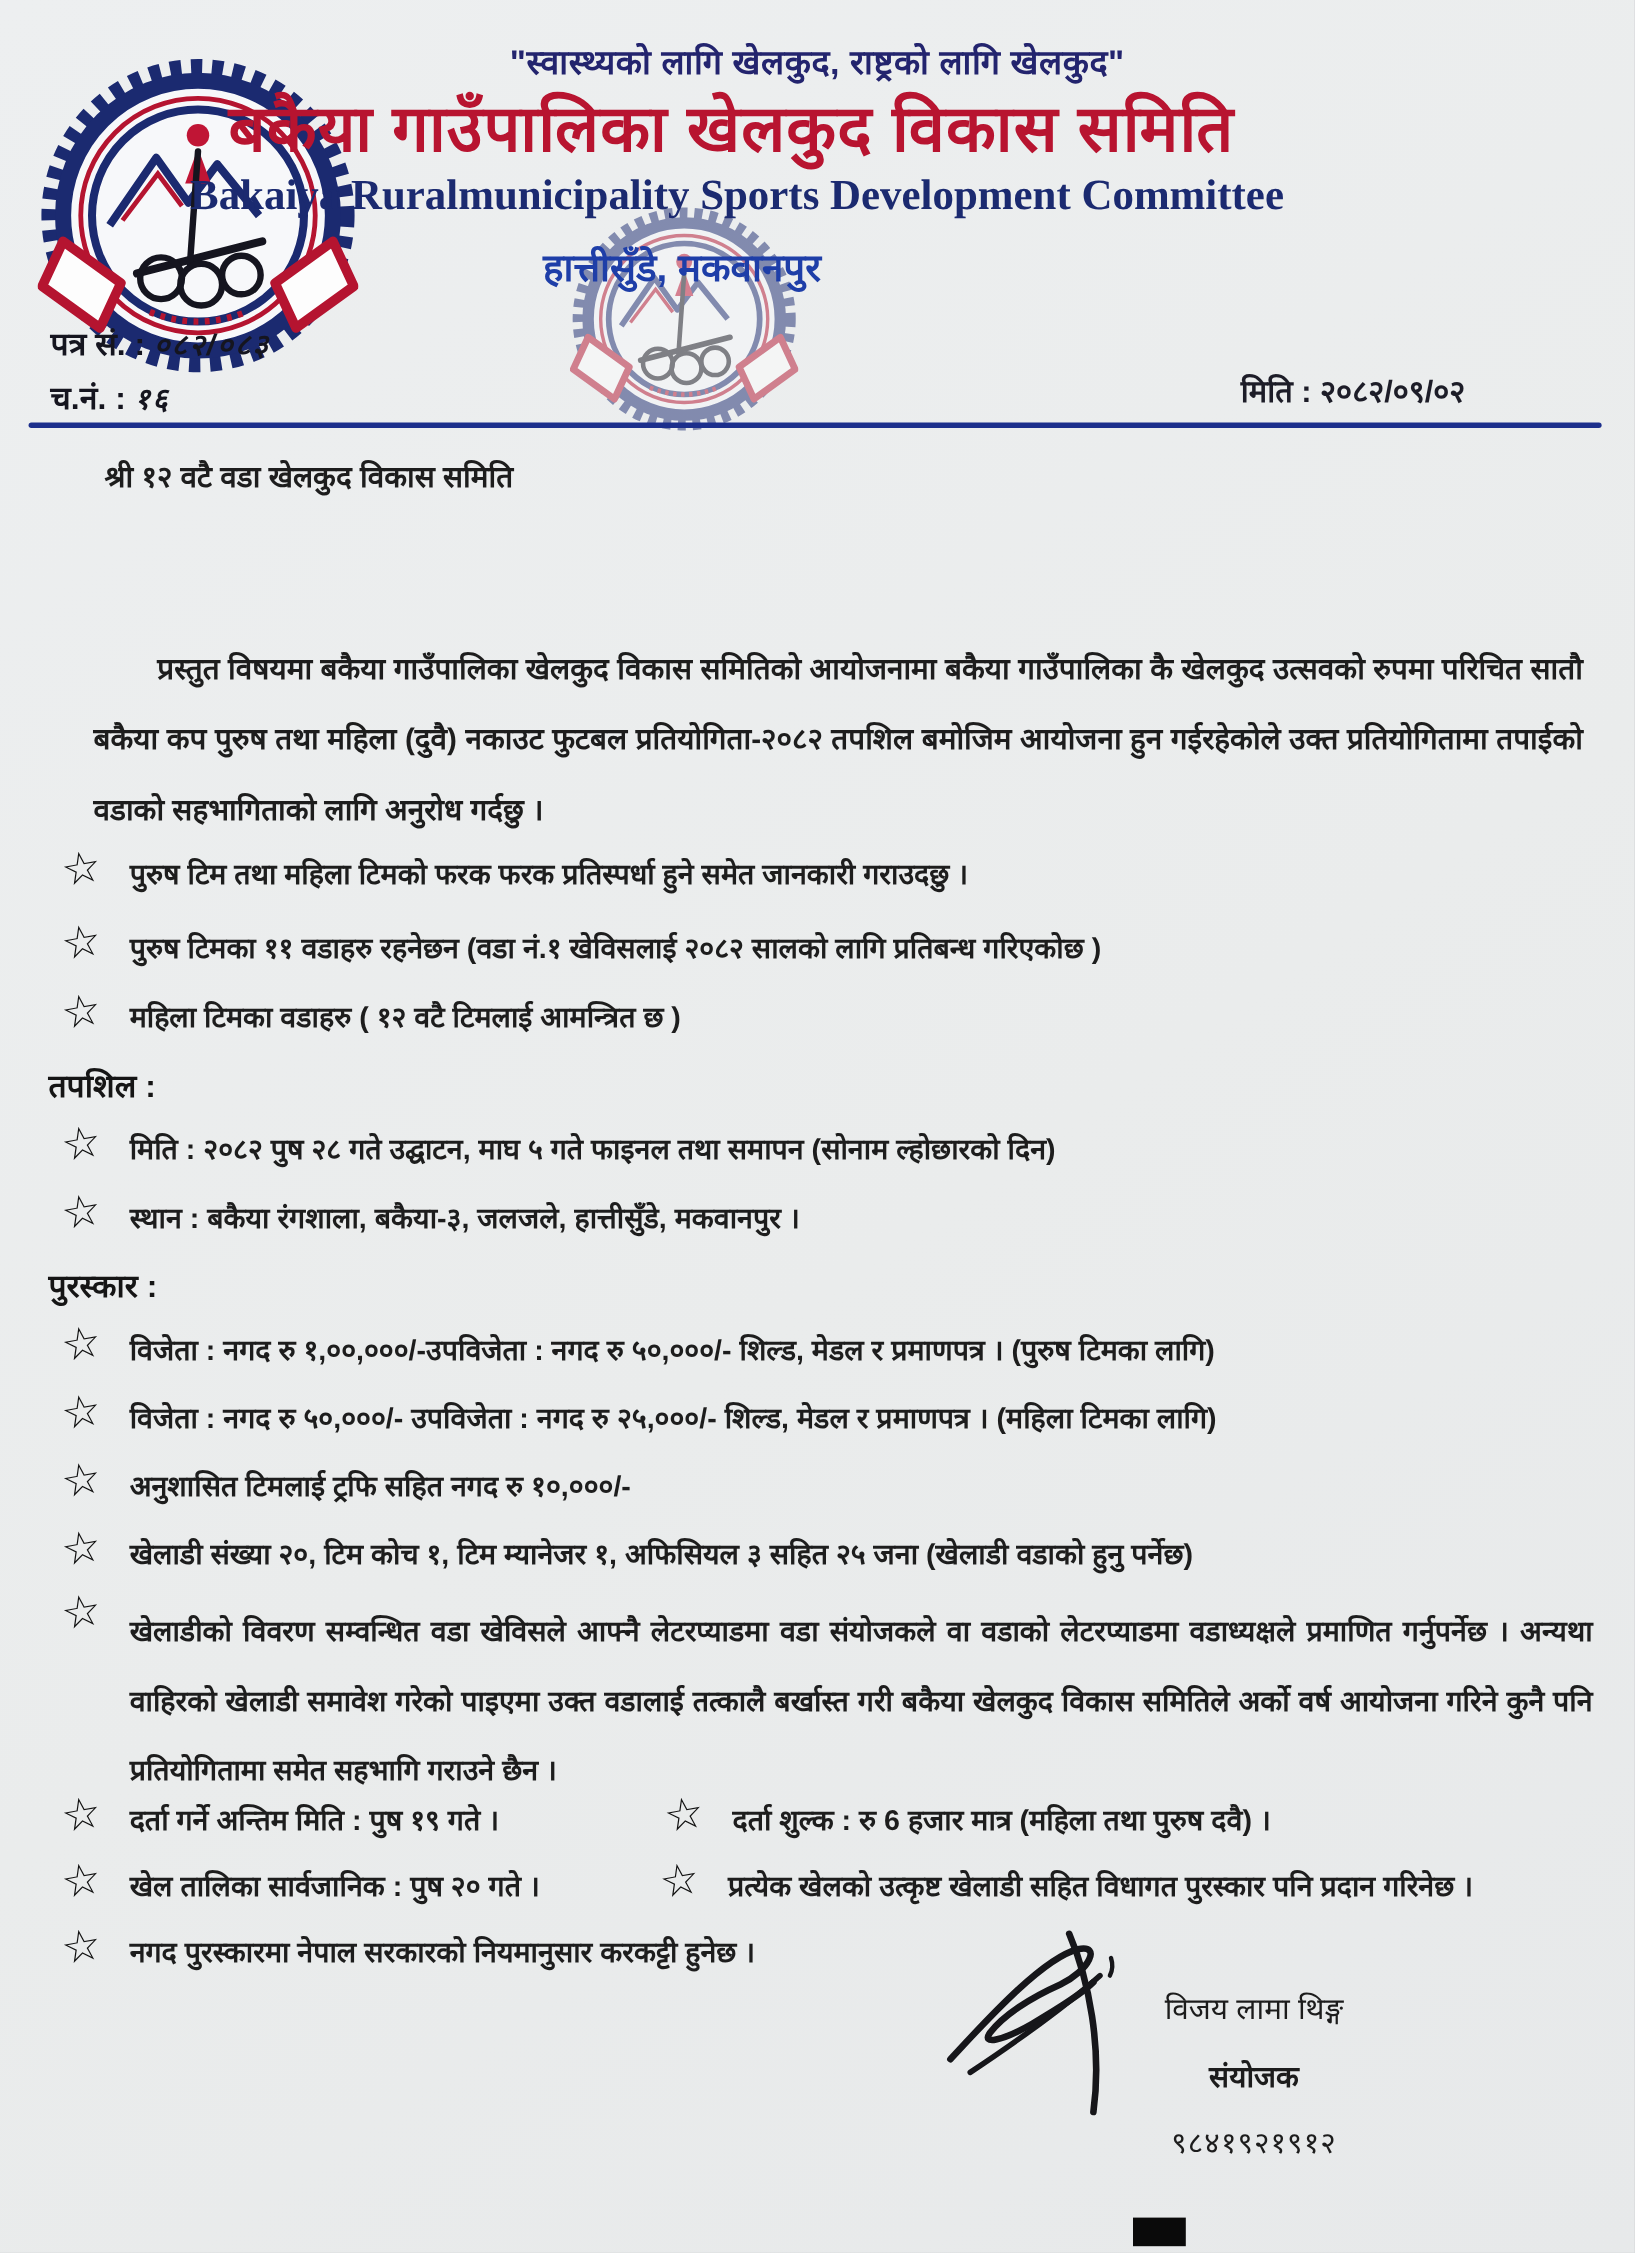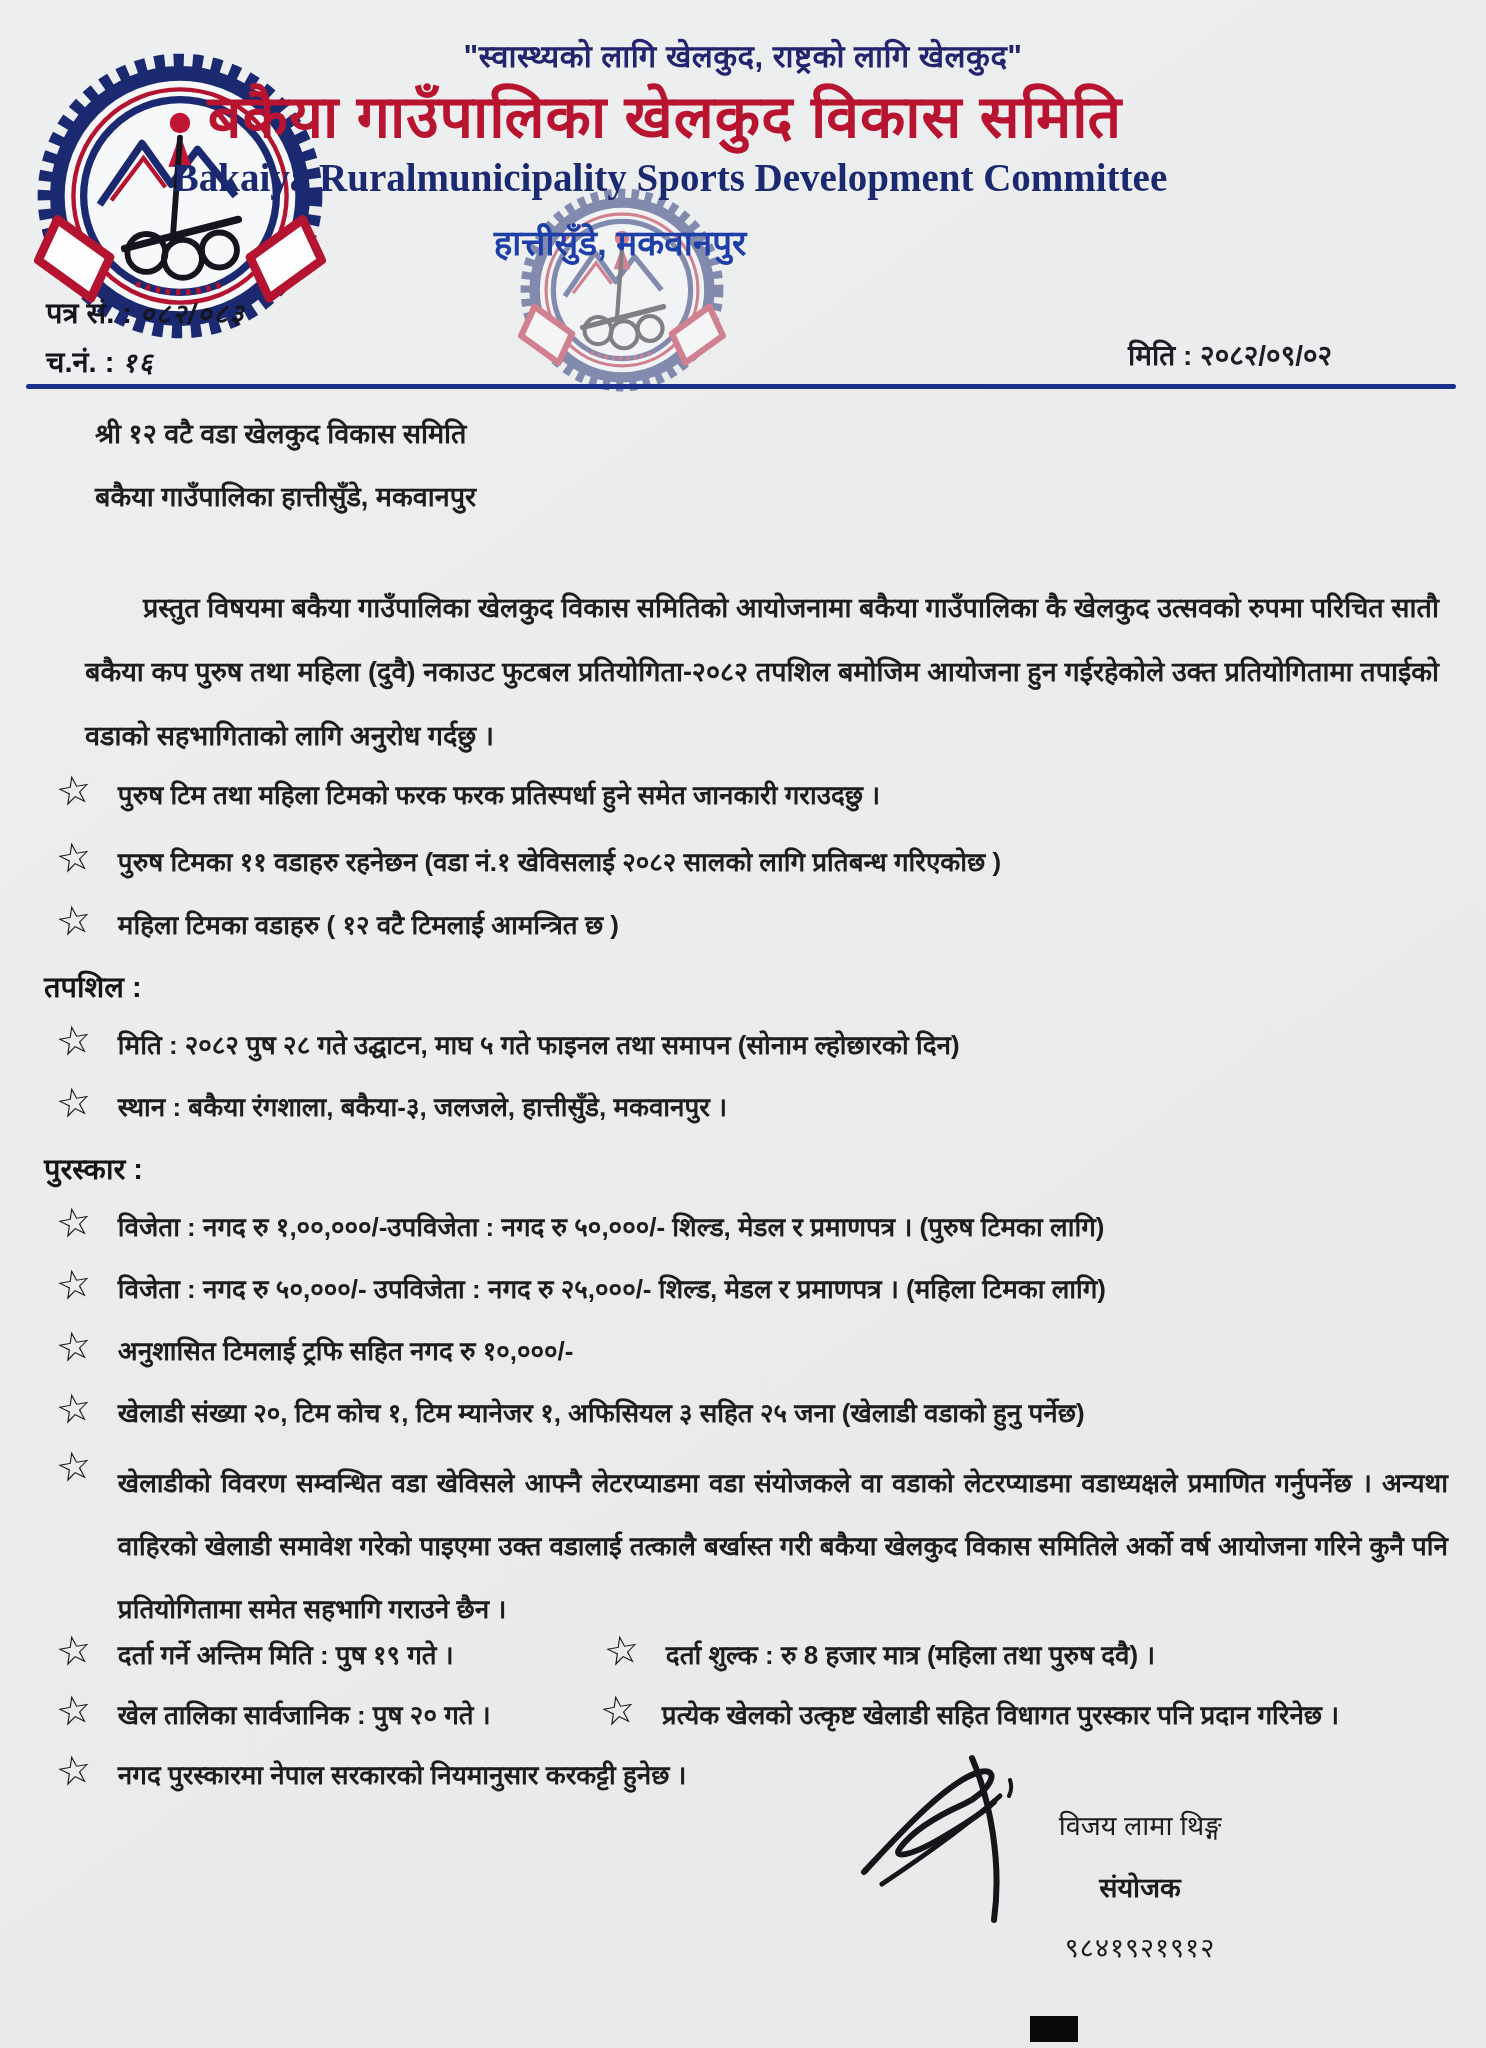--- a/index.html
+++ b/index.html
@@ -112,21 +112,20 @@
     <span>पत्र सं. :</span><span class="ref-value">०८२/०८३</span>
   </div>
   <div class="refline ref2">
     <span>च.नं. :</span><span class="ref-value">१६</span>
   </div>
   <div class="dateline">मिति : २०८२/०९/०२</div>
 
   <div class="rule"></div>
 
   <div class="line recipient1">श्री १२ वटै वडा खेलकुद विकास समिति</div>
-  <div class="line recipient2">बकैया गाउँपालिका हात्तीसुँडे, मकवानपुर</div>
 
   <div class="para">प्रस्तुत विषयमा बकैया गाउँपालिका खेलकुद विकास समितिको आयोजनामा बकैया गाउँपालिका कै खेलकुद उत्सवको रुपमा परिचित सातौ बकैया कप पुरुष तथा महिला (दुवै) नकाउट फुटबल प्रतियोगिता-२०८२ तपशिल बमोजिम आयोजना हुन गईरहेकोले उक्त प्रतियोगितामा तपाईको वडाको सहभागिताको लागि अनुरोध गर्दछु ।</div>
 
   <div class="bullet b-intro0">
     <span class="star">☆</span>
     <span>पुरुष टिम तथा महिला टिमको फरक फरक प्रतिस्पर्धा हुने समेत जानकारी गराउदछु ।</span>
   </div>
   <div class="bullet b-intro1">
     <span class="star">☆</span>
     <span>पुरुष टिमका ११ वडाहरु रहनेछन (वडा नं.१ खेविसलाई २०८२ सालको लागि प्रतिबन्ध गरिएकोछ )</span>
@@ -167,21 +166,21 @@
     <span class="star">☆</span>
     <span class="longtext">खेलाडीको विवरण सम्वन्धित वडा खेविसले आफ्नै लेटरप्याडमा वडा संयोजकले वा वडाको लेटरप्याडमा वडाध्यक्षले प्रमाणित गर्नुपर्नेछ । अन्यथा वाहिरको खेलाडी समावेश गरेको पाइएमा उक्त वडालाई तत्कालै बर्खास्त गरी बकैया खेलकुद विकास समितिले अर्को वर्ष आयोजना गरिने कुनै पनि प्रतियोगितामा समेत सहभागि गराउने छैन ।</span>
   </div>
 
   <div class="bullet b-reg0l">
     <span class="star">☆</span>
     <span>दर्ता गर्ने अन्तिम मिति : पुष १९ गते ।</span>
   </div>
   <div class="bullet b-reg0r">
     <span class="star">☆</span>
-    <span>दर्ता शुल्क : रु 8 हजार मात्र (महिला तथा पुरुष दवै) ।</span>
+    <span>दर्ता शुल्क : रु 6 हजार मात्र (महिला तथा पुरुष दवै) ।</span>
   </div>
   <div class="bullet b-reg1l">
     <span class="star">☆</span>
     <span>खेल तालिका सार्वजानिक : पुष २० गते ।</span>
   </div>
   <div class="bullet b-reg1r">
     <span class="star">☆</span>
     <span>प्रत्येक खेलको उत्कृष्ट खेलाडी सहित विधागत पुरस्कार पनि प्रदान गरिनेछ ।</span>
   </div>
 

